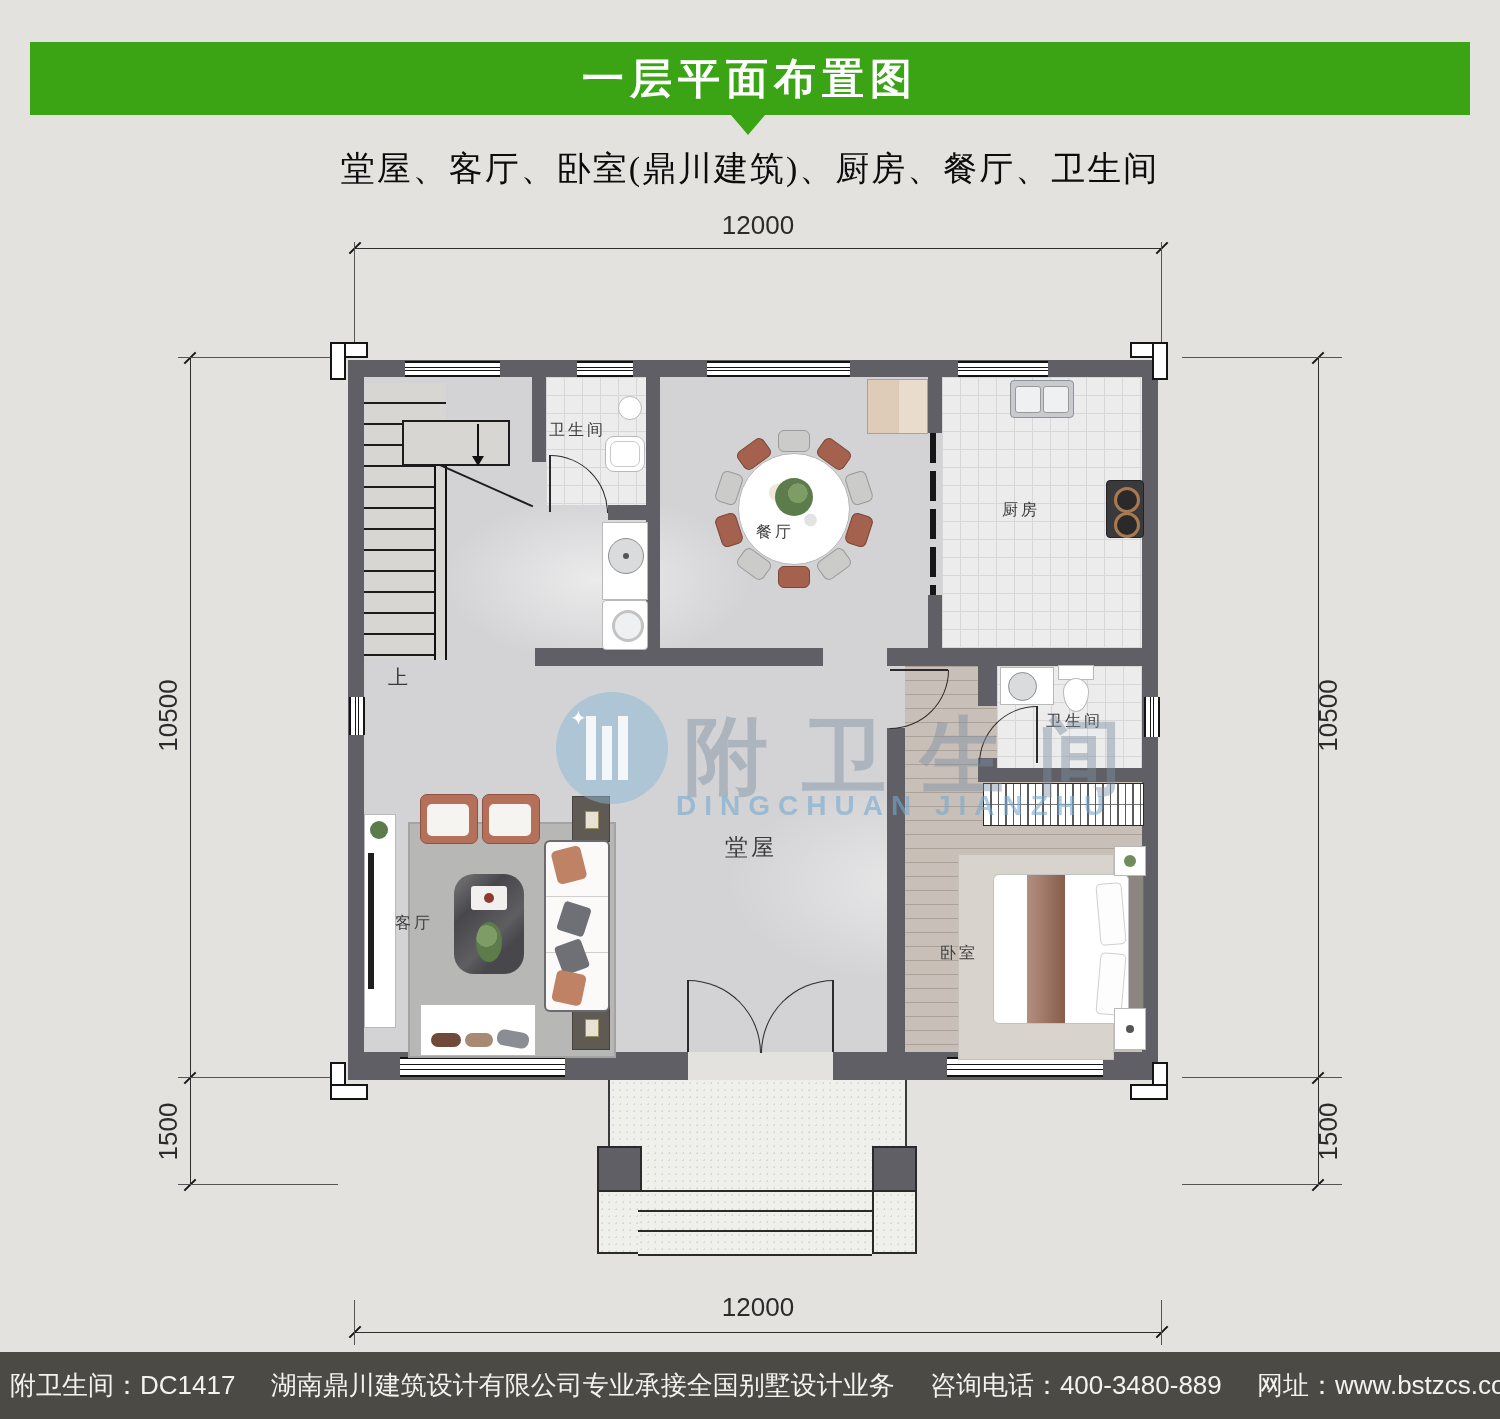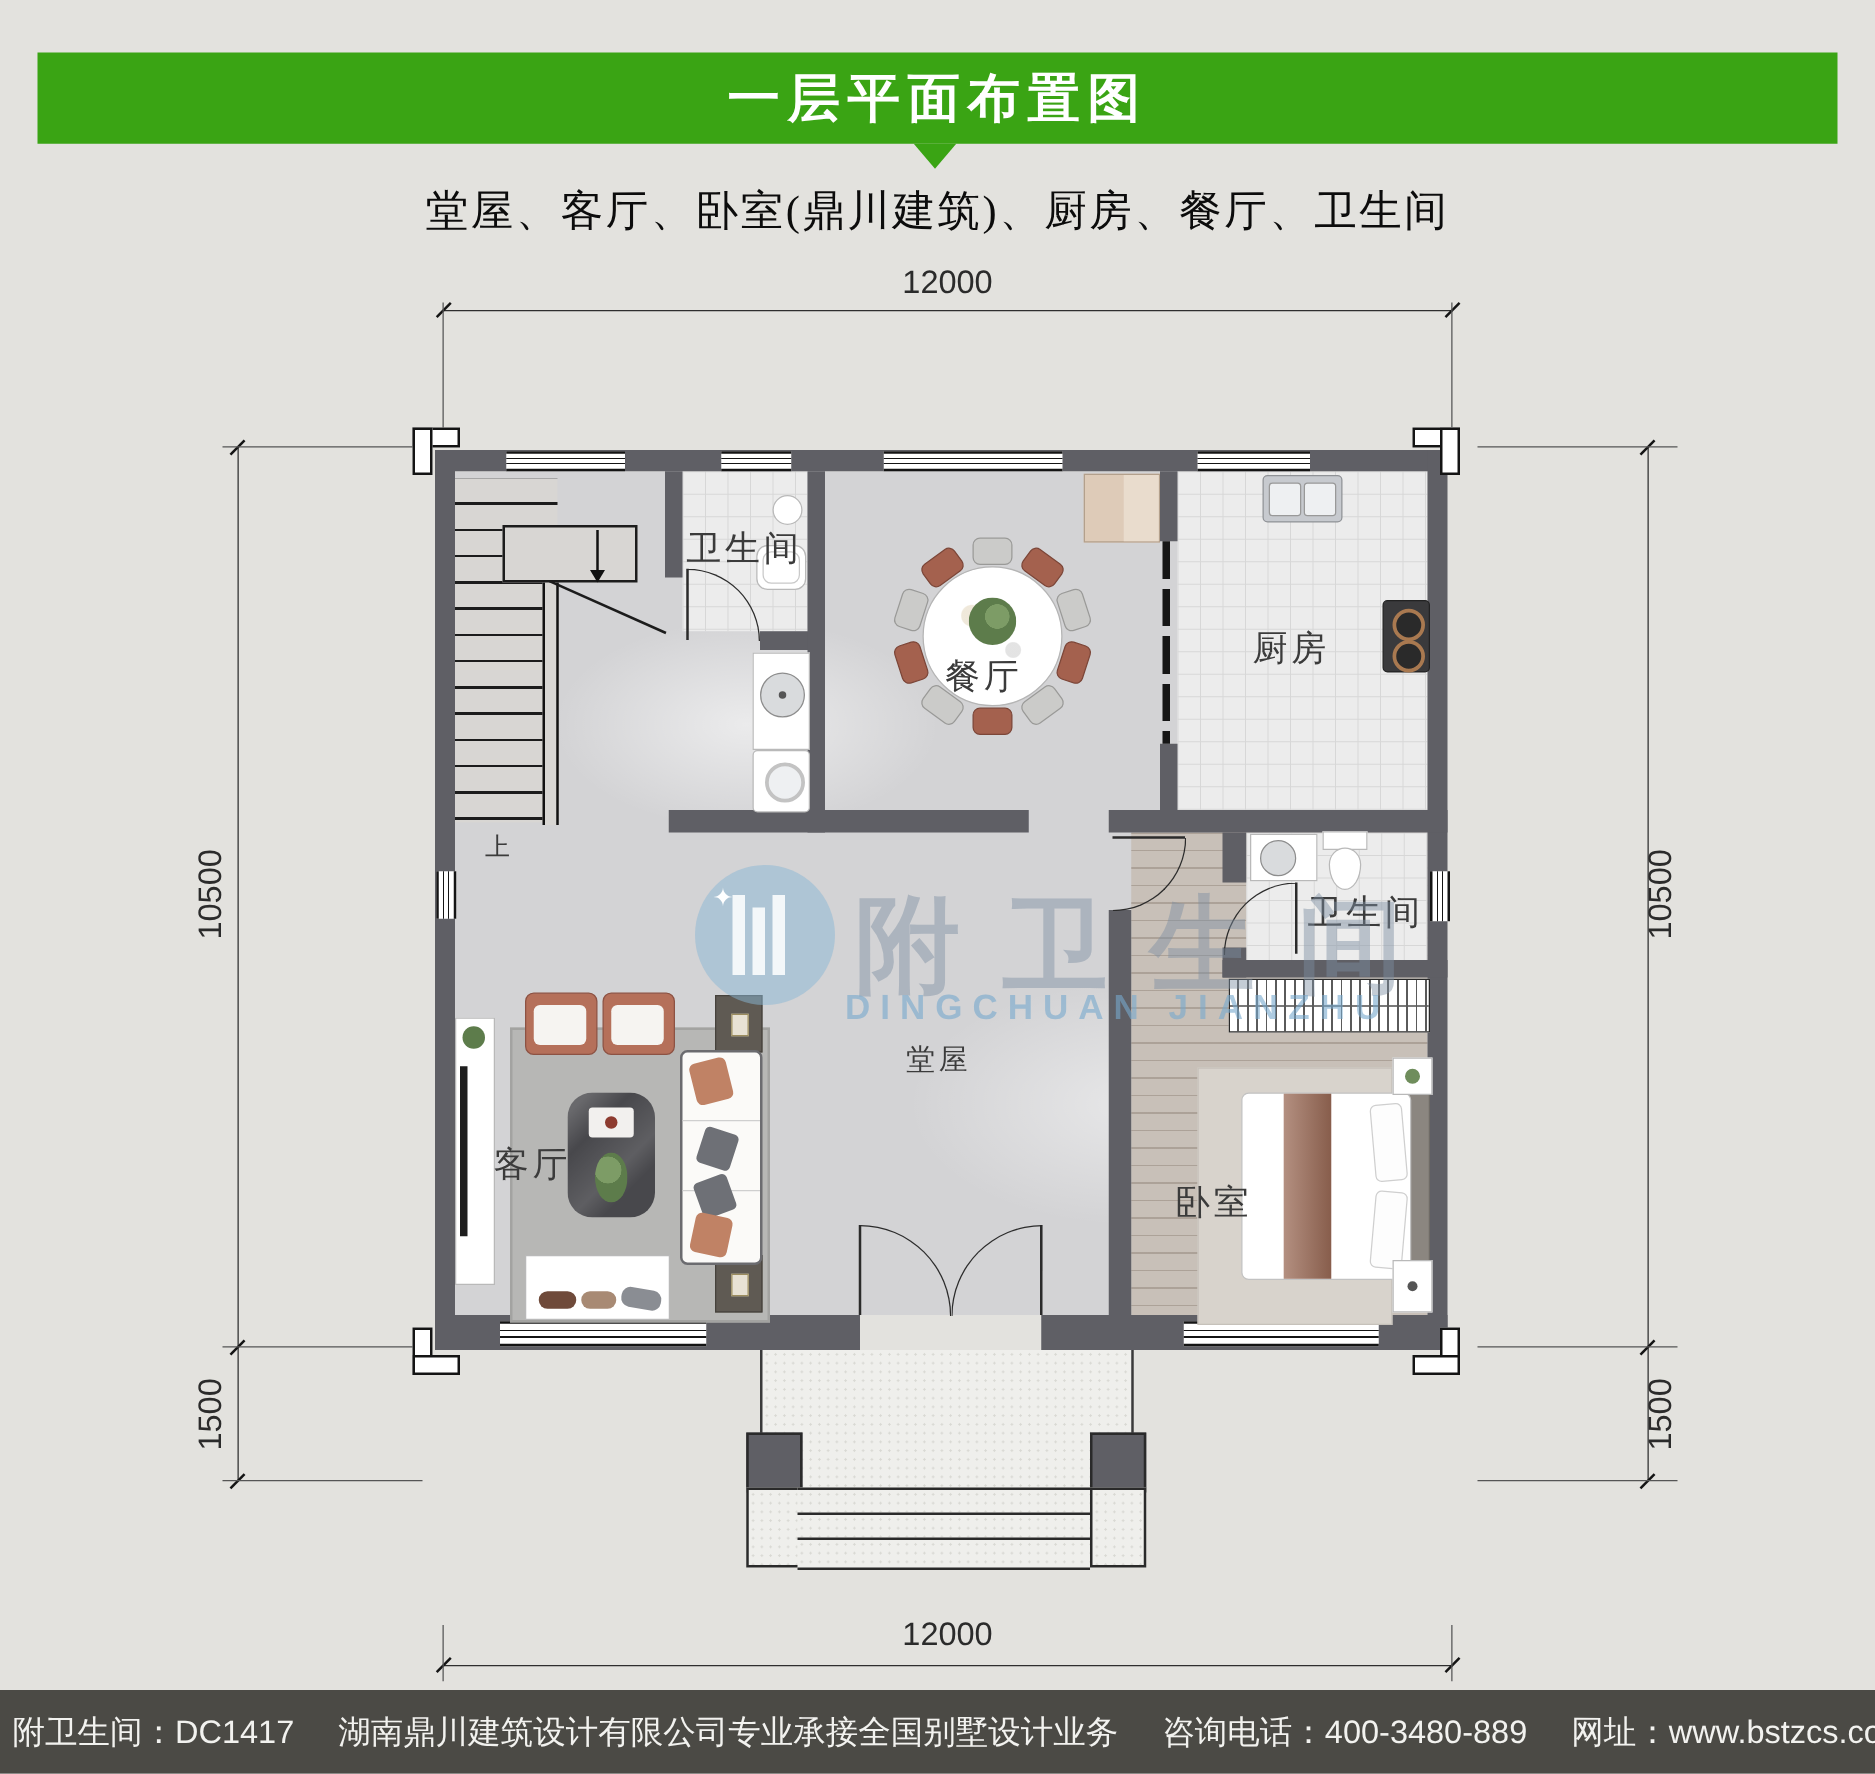--- a/index.html
+++ b/index.html
@@ -32,21 +32,21 @@
      background-size:18px 18px;}
   .wood{background:#c8c0b8;
      background-image:repeating-linear-gradient(180deg,rgba(120,105,92,.35) 0 1px,transparent 1px 14px);}
   .win-h{background:#ffffff;border-top:2px solid #141414;border-bottom:2px solid #141414;
      background-image:linear-gradient(transparent 30%,#141414 30%,#141414 38%,transparent 38%,transparent 62%,#141414 62%,#141414 70%,transparent 70%);}
   .win-v{background:#ffffff;border-left:2px solid #141414;border-right:2px solid #141414;
      background-image:linear-gradient(90deg,transparent 30%,#141414 30%,#141414 38%,transparent 38%,transparent 62%,#141414 62%,#141414 70%,transparent 70%);}
   .arc{border:0 solid #2b2b2b;}
   .leaf-v{width:0;border-left:2px solid #2b2b2b;}
   .leaf-h{height:0;border-top:2px solid #2b2b2b;}
-  .room-label{font-size:28px;color:#3b3b3b;font-weight:500;letter-spacing:3px;white-space:nowrap;}
+  .room-label{font-size:16px;color:#3b3b3b;font-weight:500;letter-spacing:3px;white-space:nowrap;}
   .corner{background:#ffffff;border:2px solid #141414;}
   .white-box{background:#ffffff;border:1px solid #b9b9b9;}
   .speckle{background:#efefec;background-image:radial-gradient(#d9d9d4 1px,transparent 1px);background-size:7px 7px;}
   
   .wm-cn{font-size:84px;font-weight:bold;letter-spacing:34px;color:rgba(125,143,162,.45);white-space:nowrap;}
   .wm-en{font-size:28px;font-weight:bold;letter-spacing:8px;color:rgba(118,168,205,.6);white-space:nowrap;}
   
   .footer{left:0;top:1352px;width:1500px;height:67px;background:#4b4a45;color:#f2f2ef;
       font-size:26px;line-height:67px;white-space:nowrap;padding-left:10px;box-sizing:border-box;}
   .footer span{margin-right:28px;}

